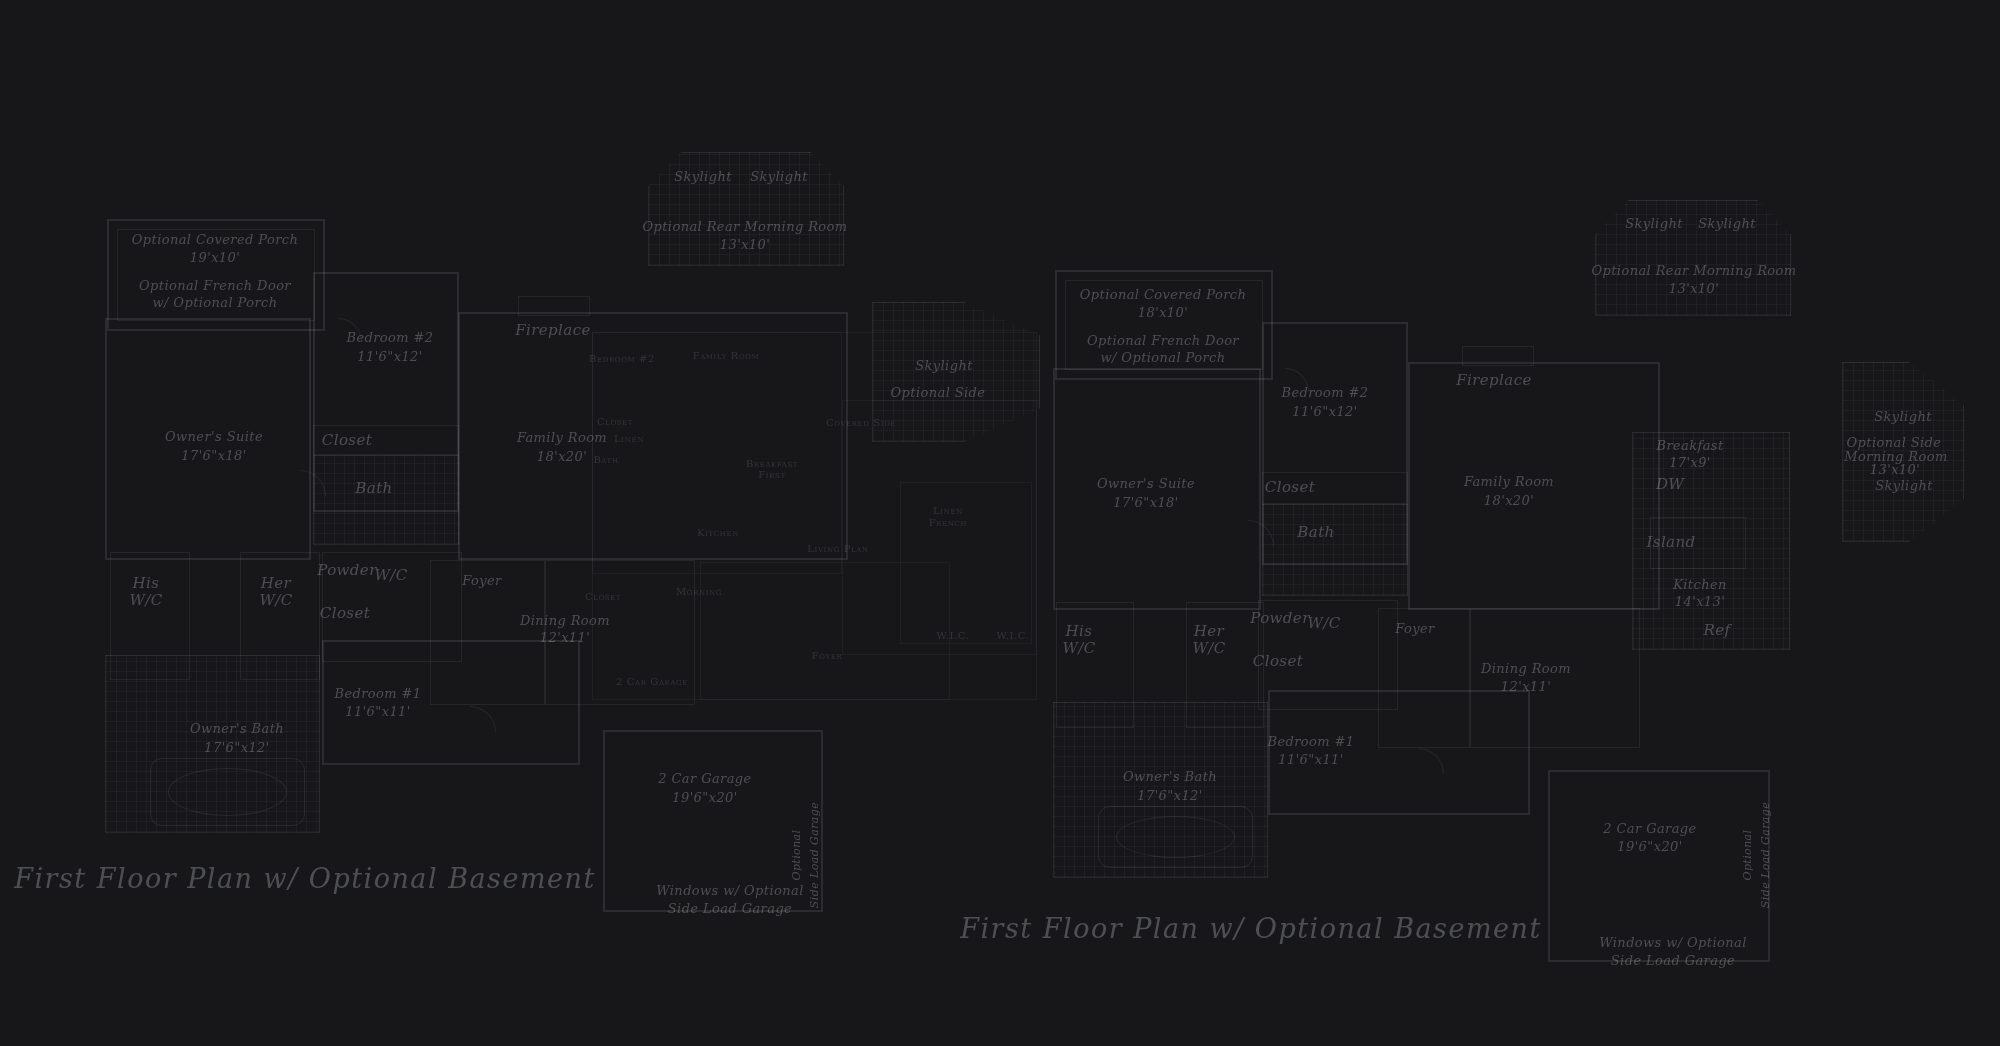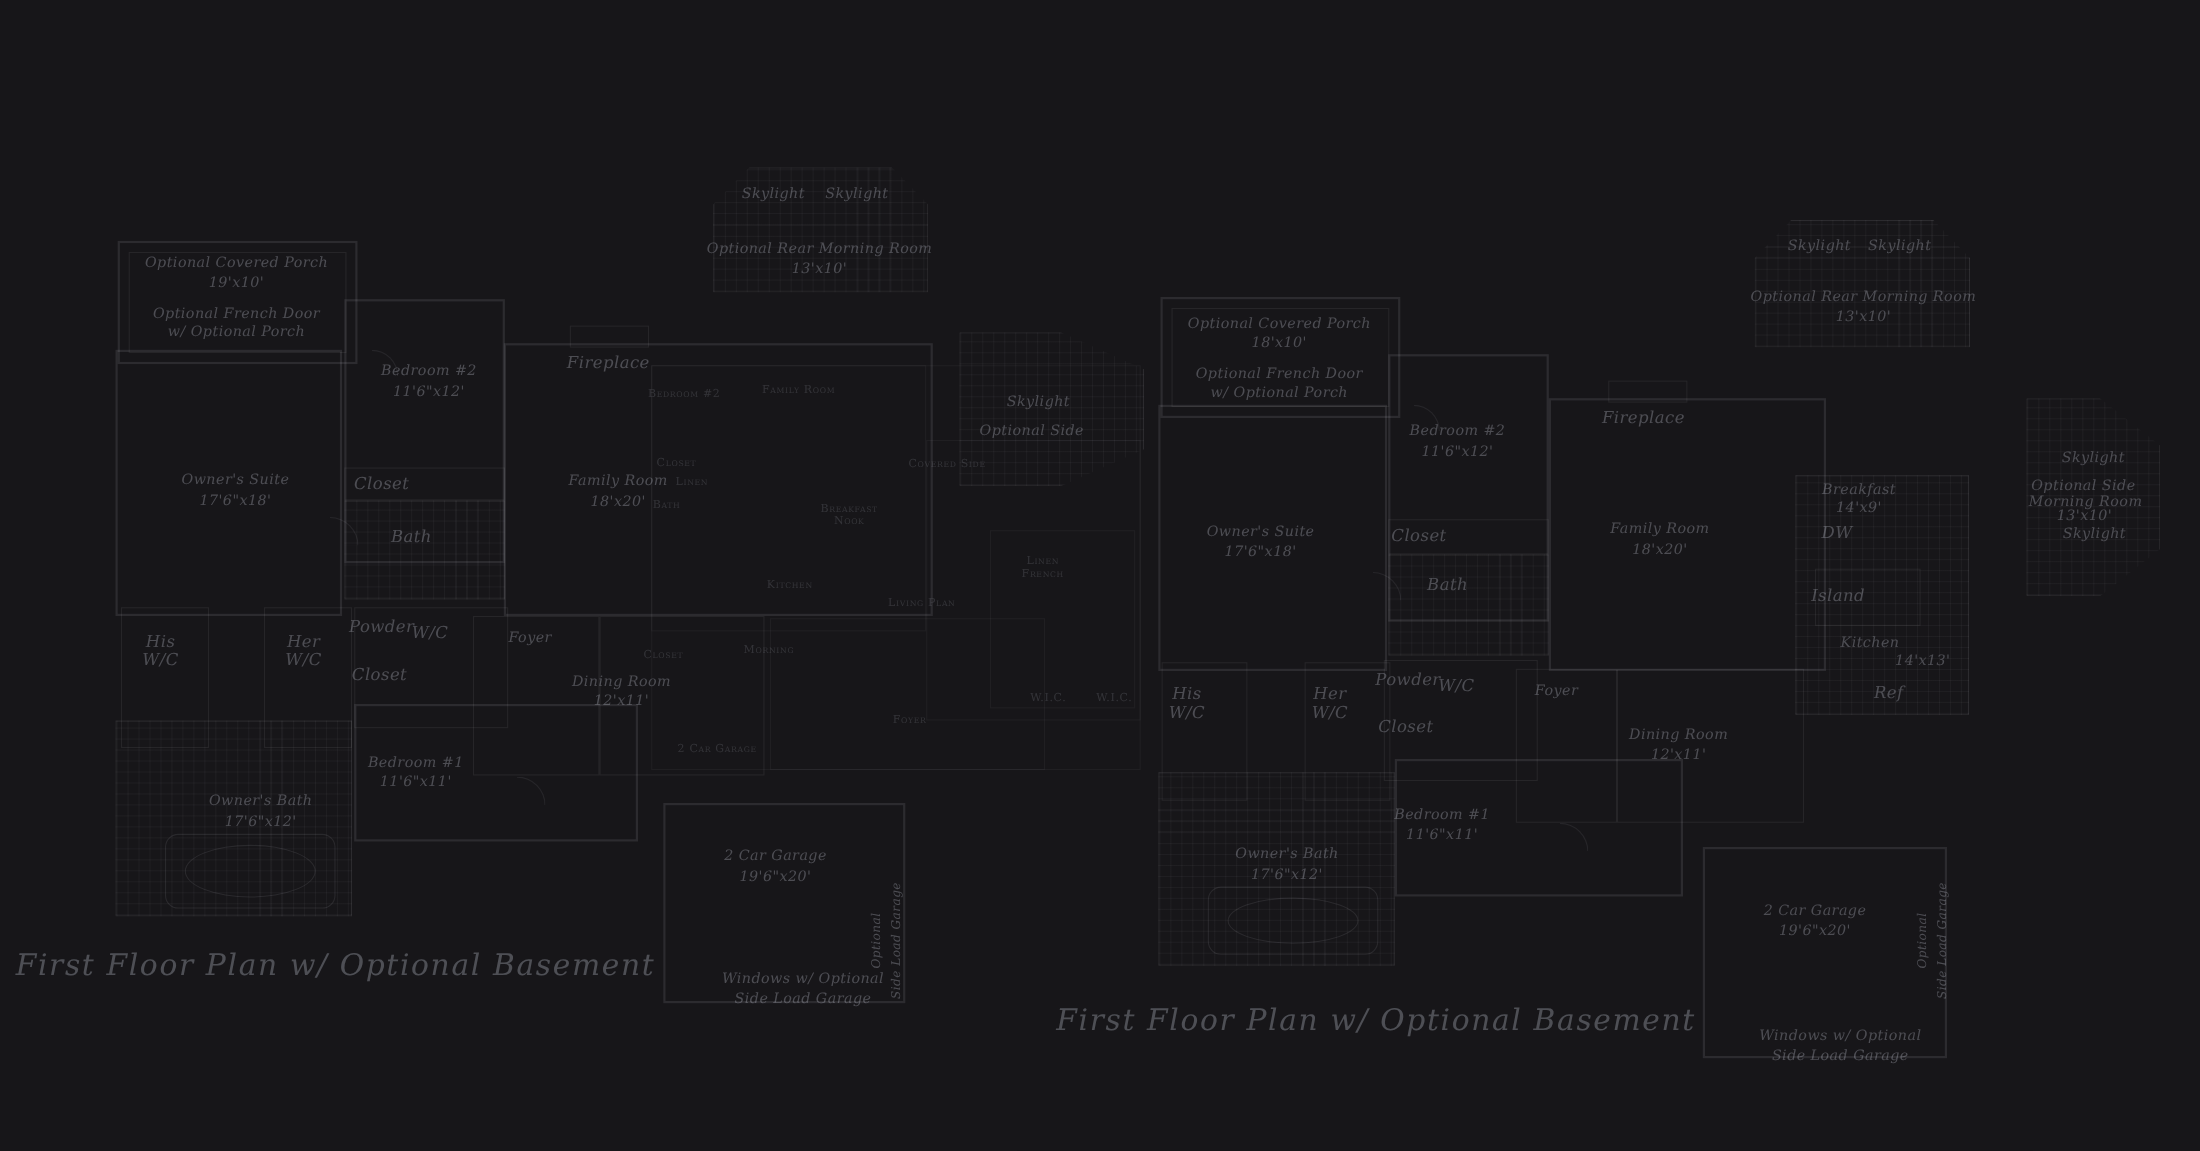--- a/index.html
+++ b/index.html
@@ -137,25 +137,25 @@
       <div class="lbl small" style="left: 1290px; top: 487px;">Closet</div>
       <div class="lbl small" style="left: 1316px; top: 532px;">Bath</div>
       <div class="lbl small" style="left: 1494px; top: 380px;">Fireplace</div>
       <div class="lbl" style="left: 1509px; top: 482px;">Family Room</div>
       <div class="lbl" style="left: 1509px; top: 501px;">18'x20'</div>
       <div class="lbl" style="left: 1654px; top: 224px;">Skylight</div>
       <div class="lbl" style="left: 1727px; top: 224px;">Skylight</div>
       <div class="lbl" style="left: 1694px; top: 271px;">Optional Rear Morning Room</div>
       <div class="lbl" style="left: 1694px; top: 289px;">13'x10'</div>
       <div class="lbl" style="left: 1690px; top: 446px;">Breakfast</div>
-      <div class="lbl" style="left: 1690px; top: 463px;">14'x9'</div>
+      <div class="lbl" style="left: 1690px; top: 463px;">17'x9'</div>
       <div class="lbl small" style="left: 1670px; top: 484px;">DW</div>
       <div class="lbl small" style="left: 1671px; top: 542px;">Island</div>
       <div class="lbl" style="left: 1700px; top: 585px;">Kitchen</div>
-      <div class="lbl" style="left: 1700px; top: 602px; margin-left: 48px;">14'x13'</div>
+      <div class="lbl" style="left: 1700px; top: 602px;">14'x13'</div>
       <div class="lbl small" style="left: 1717px; top: 630px;">Ref</div>
       <div class="lbl" style="left: 1903px; top: 417px;">Skylight</div>
       <div class="lbl" style="left: 1894px; top: 443px;">Optional Side</div>
       <div class="lbl" style="left: 1896px; top: 457px;">Morning Room</div>
       <div class="lbl" style="left: 1895px; top: 470px;">13'x10'</div>
       <div class="lbl" style="left: 1904px; top: 486px;">Skylight</div>
       <div class="lbl small" style="left: 1079px; top: 631px;">His</div>
       <div class="lbl small" style="left: 1079px; top: 648px;">W/C</div>
       <div class="lbl small" style="left: 1209px; top: 631px;">Her</div>
       <div class="lbl small" style="left: 1209px; top: 648px;">W/C</div>
@@ -174,21 +174,21 @@
       <div class="lbl rot" style="left: 1748px; top: 855px;">Optional</div>
       <div class="lbl rot" style="left: 1766px; top: 855px;">Side Load Garage</div>
       <div class="lbl" style="left: 1673px; top: 943px;">Windows w/ Optional</div>
       <div class="lbl" style="left: 1673px; top: 961px;">Side Load Garage</div>
       <div class="lbl under" style="left: 622px; top: 358px;">Bedroom #2</div>
       <div class="lbl under" style="left: 726px; top: 355px;">Family Room</div>
       <div class="lbl under" style="left: 615px; top: 421px;">Closet</div>
       <div class="lbl under" style="left: 629px; top: 438px;">Linen</div>
       <div class="lbl under" style="left: 606px; top: 459px;">Bath</div>
       <div class="lbl under" style="left: 772px; top: 463px;">Breakfast</div>
-      <div class="lbl under" style="left: 772px; top: 474px;">Nook</div>
+      <div class="lbl under" style="left: 772px; top: 474px;">First</div>
       <div class="lbl under" style="left: 861px; top: 422px;">Covered Side</div>
       <div class="lbl under" style="left: 718px; top: 532px;">Kitchen</div>
       <div class="lbl under" style="left: 699px; top: 591px;">Morning</div>
       <div class="lbl under" style="left: 603px; top: 596px;">Closet</div>
       <div class="lbl under" style="left: 838px; top: 548px;">Living Plan</div>
       <div class="lbl under" style="left: 948px; top: 510px;">Linen</div>
       <div class="lbl under" style="left: 948px; top: 522px;">French</div>
       <div class="lbl under" style="left: 953px; top: 635px;">W.I.C.</div>
       <div class="lbl under" style="left: 1013px; top: 635px;">W.I.C.</div>
       <div class="lbl under" style="left: 827px; top: 655px;">Foyer</div>

